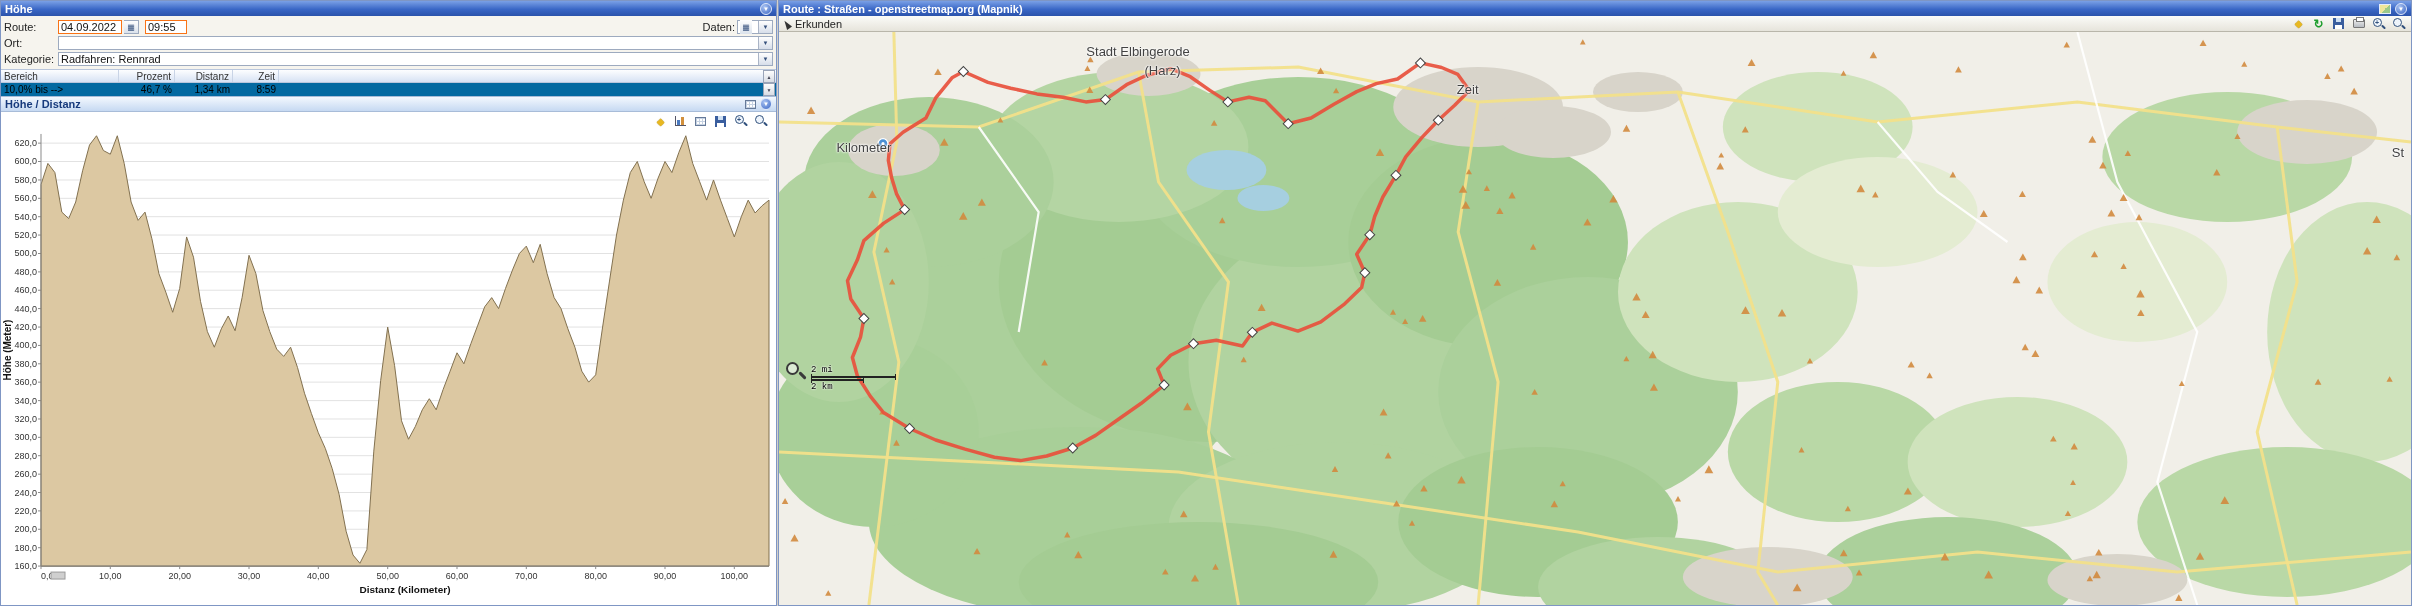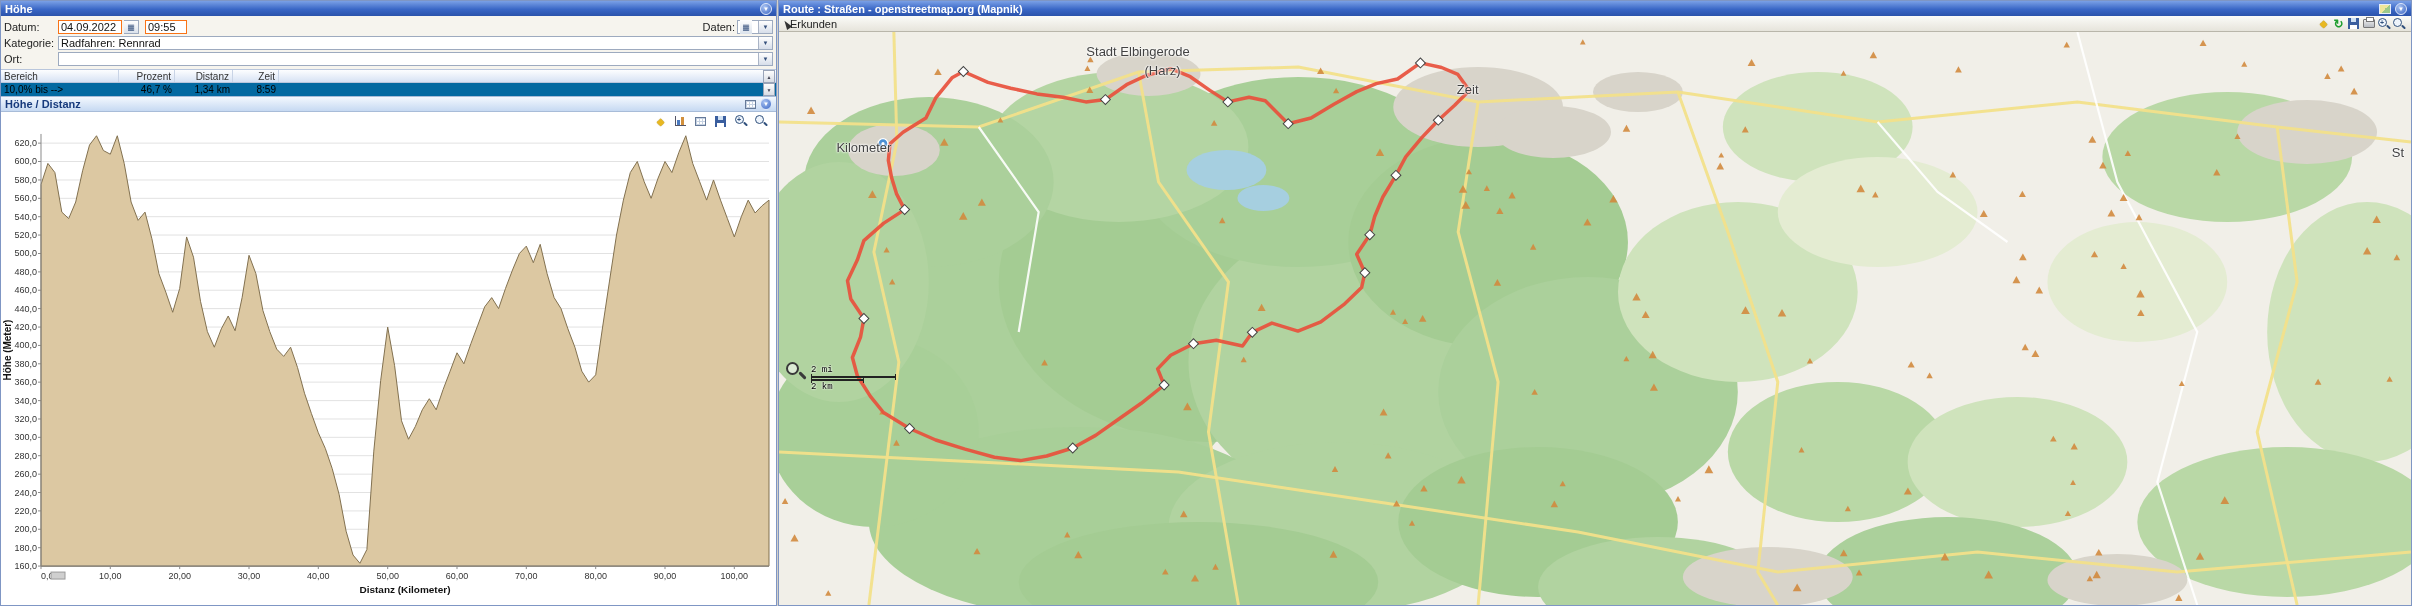--- a/index.html
+++ b/index.html
@@ -55,21 +55,21 @@
   .floppy:after{content:'';position:absolute;bottom:0;left:2px;width:7px;height:4px;background:#fff;}
   .printer{width:12px;height:9px;background:linear-gradient(#ececec,#b8bcc2);border:1px solid #777;position:relative;display:inline-block;border-radius:1px;}
   .printer:before{content:'';position:absolute;top:-3px;left:2px;width:6px;height:3px;background:#fff;border:1px solid #777;}
   .lens{position:relative;width:14px;height:14px;display:inline-block;}
   .lens:before{content:'';position:absolute;left:1px;top:1px;width:7px;height:7px;border:1.5px solid #30507c;border-radius:50%;background:#eef4fb;}
   .lens:after{content:'';position:absolute;left:9px;top:9px;width:5px;height:2px;background:#30507c;transform:rotate(45deg);border-radius:1px;}
   .lens i{position:absolute;left:3.5px;top:2px;font-style:normal;font-size:7px;color:#30507c;font-weight:bold;}
   #elev-svg{position:absolute;inset:0;width:100%;height:100%;}
 
   
-  .maptoolbar{height:16px;flex:0 0 16px;background:linear-gradient(180deg,#fbfbf8,#e6e4db);border-bottom:1px solid #b9b6aa;display:flex;align-items:center;font-size:11px;color:#222;padding:0 5px;}
+  .maptoolbar{height:16px;flex:0 0 16px;background:linear-gradient(180deg,#fbfbf8,#e6e4db);border-bottom:1px solid #b9b6aa;display:flex;align-items:center;font-size:11px;color:#222;padding:0 5px;gap:5px;}
   .pointer-ic{width:0;height:0;border-left:3.5px solid transparent;border-right:3.5px solid transparent;border-bottom:9px solid #333;transform:rotate(-35deg);margin-top:1px;}
   .map{position:relative;flex:1;background:#f1efe8;overflow:hidden;}
   #map-svg{position:absolute;inset:0;width:100%;height:100%;}
   .map-label{position:absolute;color:#424242;font-size:13px;transform:translate(-50%,-50%);white-space:nowrap;z-index:4;text-shadow:0 0 2px #fff,0 0 2px #fff,0 0 3px #fff;}
   .map-scale{position:absolute;left:32px;top:58.2%;font-size:9px;color:#000;z-index:6;line-height:10px;font-family:Liberation Mono, monospace;}
   .map-scale .lbl{text-shadow:0 0 2px #fff,0 0 2px #fff;}
   .sbar{height:2px;background:#222;position:relative;margin:1px 0;}
   .sbar:before,.sbar:after{content:'';position:absolute;top:-2px;width:1px;height:6px;background:#222;}
   .sbar:before{left:0;}.sbar:after{right:0;}
   .sbar.mi{width:85px;}.sbar.km{width:53px;}
@@ -84,42 +84,42 @@
 
   <div class="panel left">
     <div class="titlebar">
       <span>Höhe</span>
       <span class="spacer"></span>
       <span class="circle-btn">▼</span>
     </div>
 
     <div class="form">
       <div class="form-row">
-        <span class="form-label">Datum:</span>
+        <span class="form-label">Route:</span>
         <div class="ibox" style="width:64px;">04.09.2022</div>
         <span class="btn-cal">▦</span>
         <div class="ibox" style="width:42px;margin-left:4px;">09:55</div>
         <span class="spacer" style="flex:1"></span>
         <span>Daten:</span>
         <div class="combo" style="flex:0 0 36px;">
           <span class="btn-cal" style="border:none;width:12px;">▦</span>
           <span class="arrow">▼</span>
         </div>
       </div>
       <div class="form-row">
+        <span class="form-label">Ort:</span>
+        <div class="combo">
+          <span></span>
+          <span class="arrow">▼</span>
+        </div>
+      </div>
+      <div class="form-row">
         <span class="form-label">Kategorie:</span>
         <div class="combo">
           <span>Radfahren: Rennrad</span>
-          <span class="arrow">▼</span>
-        </div>
-      </div>
-      <div class="form-row">
-        <span class="form-label">Ort:</span>
-        <div class="combo">
-          <span></span>
           <span class="arrow">▼</span>
         </div>
       </div>
     </div>
 
     <div class="zones">
       <div class="zrow head">
         <span class="zc c0">Bereich</span>
         <span class="zc c1">Prozent</span>
         <span class="zc c2">Distanz</span>

